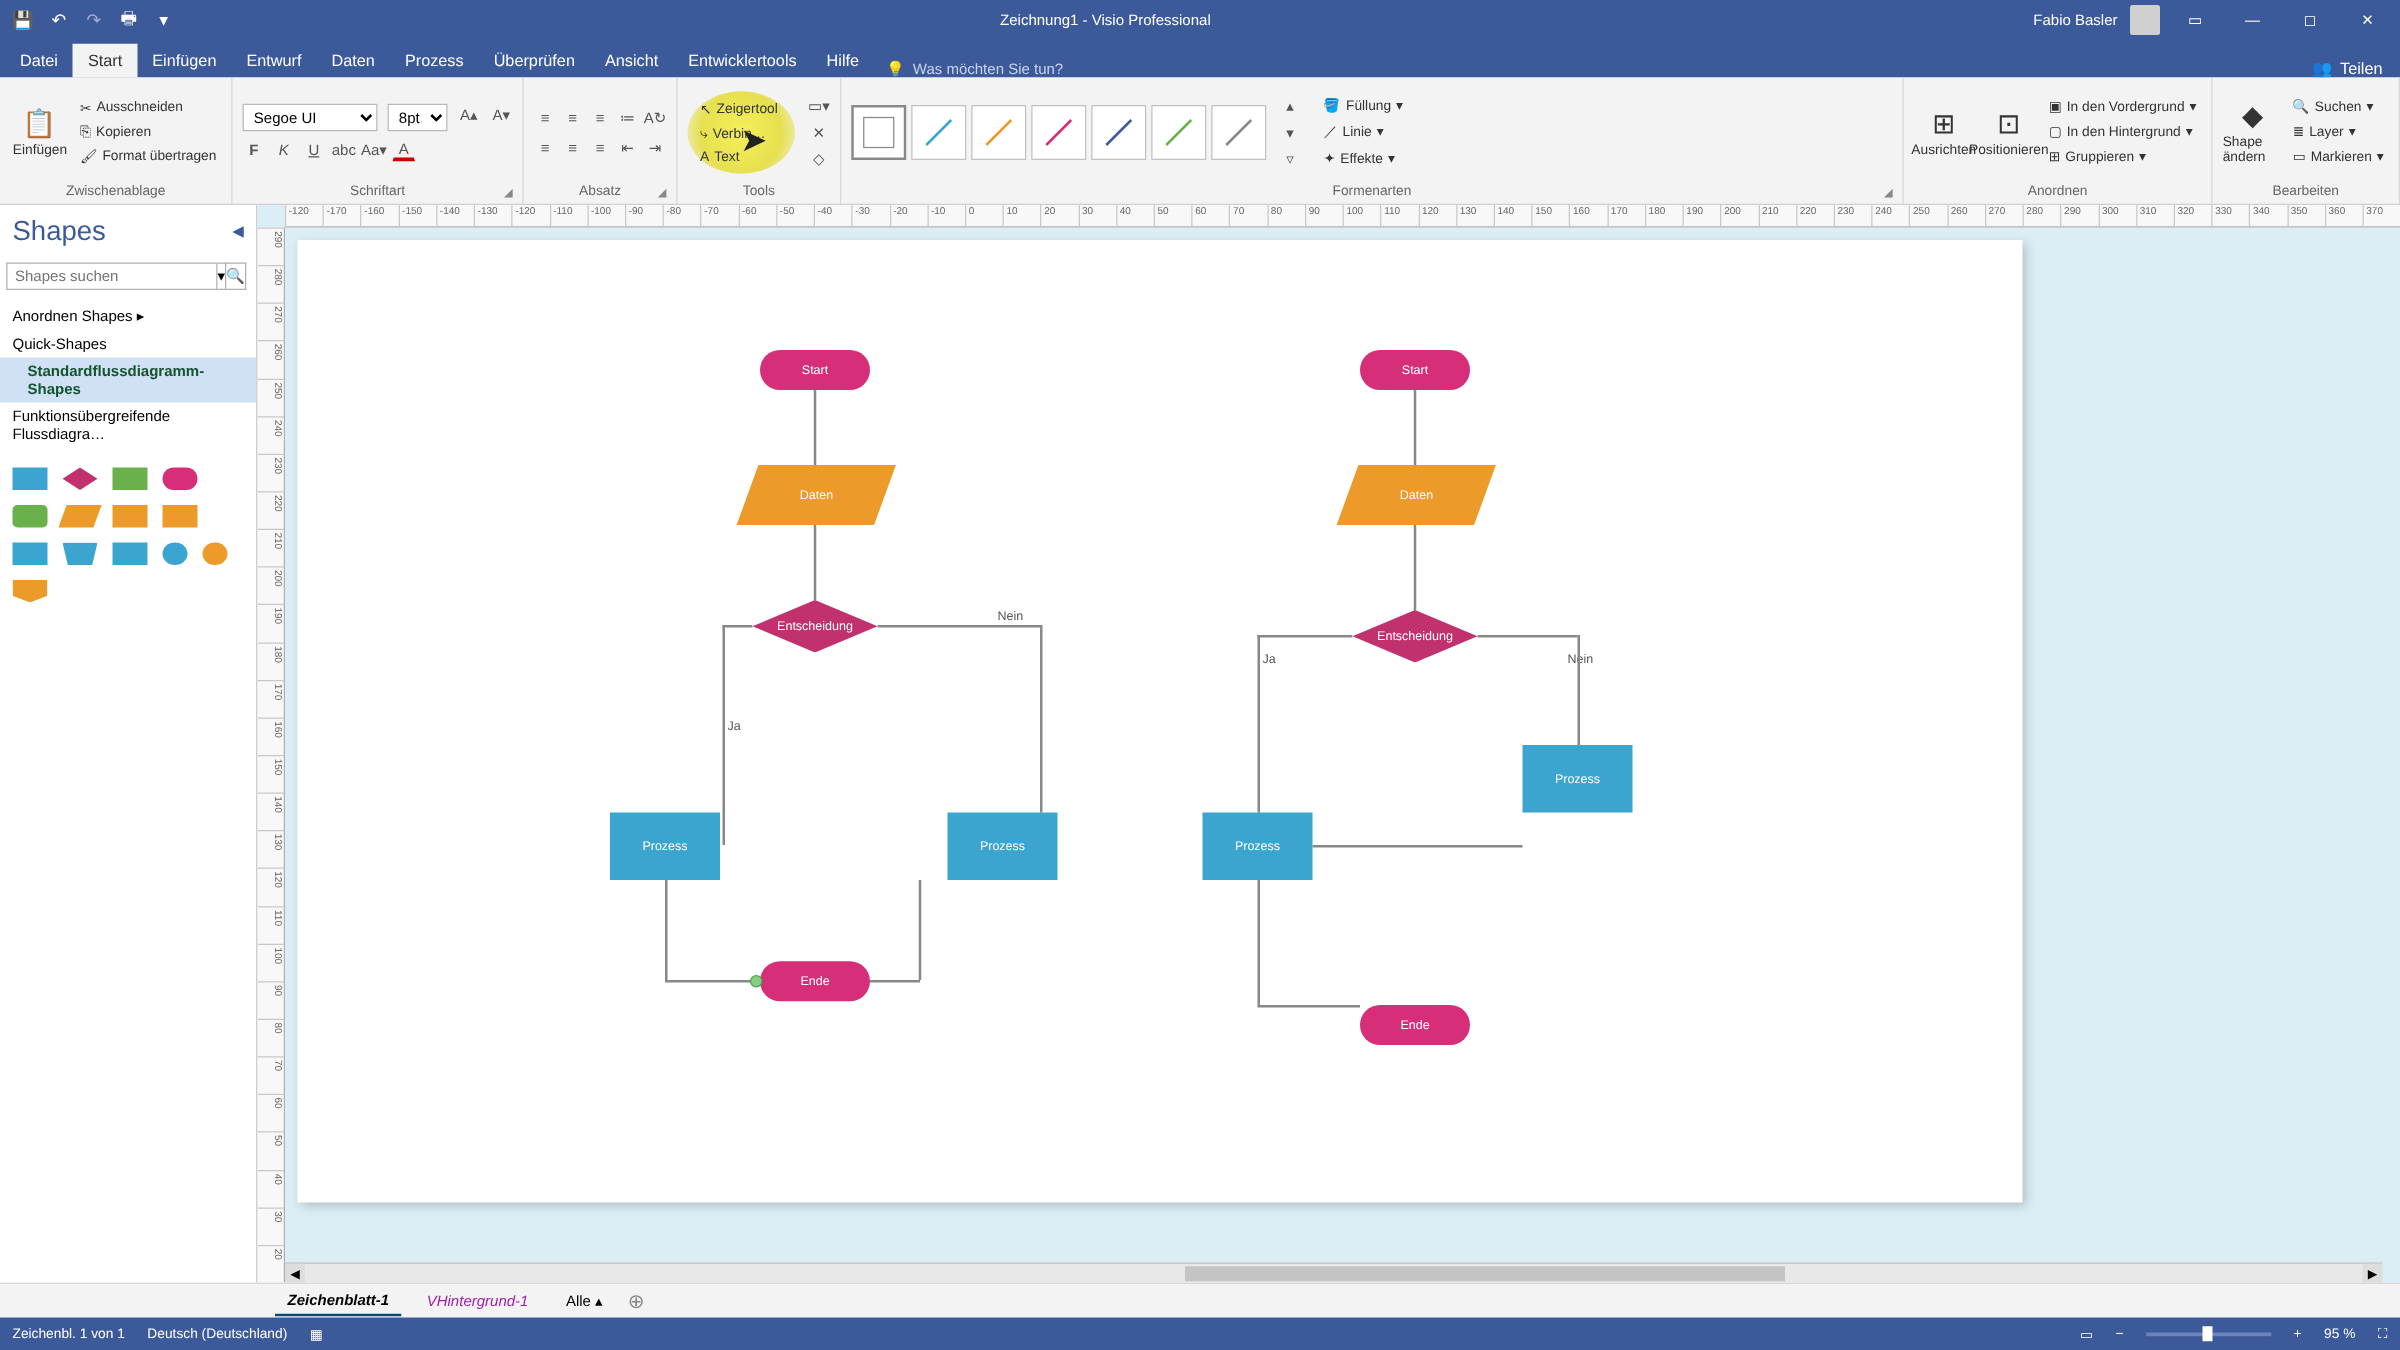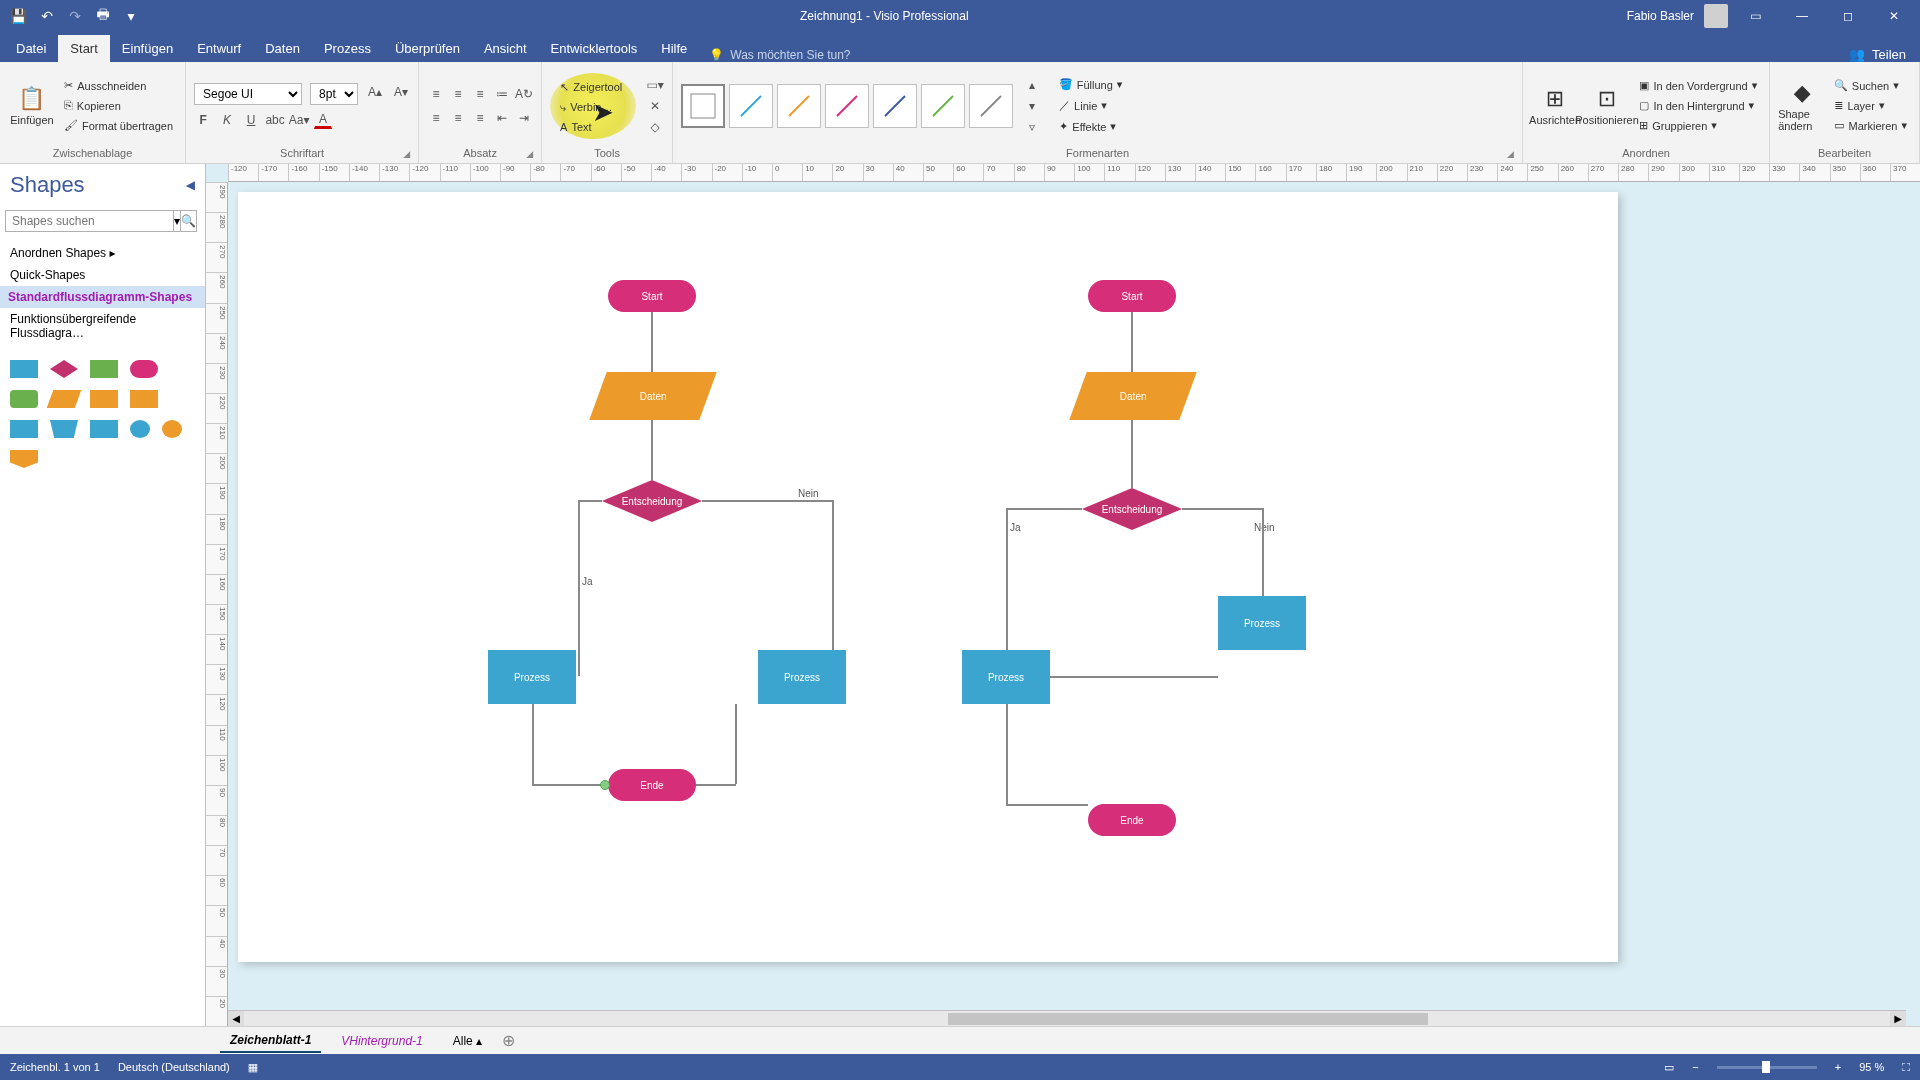--- a/index.html
+++ b/index.html
@@ -44,21 +44,21 @@
 
 
 .workspace { display: flex; height: calc(1080px - 32px - 30px - 102px - 28px - 26px); }
 .shapes-panel { width: 206px; border-right: 1px solid #c0c0c0; background: #fff; display: flex; flex-direction: column; }
 .shapes-title { font-size: 22px; color: #3c5a9a; padding: 8px 10px; display: flex; justify-content: space-between; align-items: center; }
 .shapes-search { margin: 4px 8px; display: flex; justify-content: flex-end; }
 .shapes-search input { flex: 1; border: 1px solid #b0b0b0; font-size: 12px; padding: 3px 6px; }
 .shapes-search .sbtn { width: 22px; border: 1px solid #b0b0b0; border-left: none; display: flex; align-items: center; justify-content: center; font-size: 12px; }
 .shapes-cats { font-size: 12px; padding: 6px 10px; }
 .shapes-cats div { padding: 4px 0; cursor: pointer; }
-.shapes-cats .selcat { background: #d0e0f5; font-weight: 600; color: #a21caf; margin: 0 -10px; padding: 4px 8px; }
+.shapes-cats .selcat { background: #d0e0f5; font-weight: 600; color: #14532d; margin: 0 -10px; padding: 4px 22px; }
 .shapes-grid { padding: 10px; display: flex; flex-wrap: wrap; gap: 12px; }
 .stencil { width: 28px; height: 18px; }
 
 
 .canvas-wrap { flex: 1; position: relative; background: #dceef5; overflow: hidden; }
 .ruler-h { position: absolute; top: 0; left: 22px; right: 0; height: 18px; background: #f8f8f8; border-bottom: 1px solid #b0b0b0; font-size: 8px; color: #666; display: flex; }
 .ruler-h span { width: 36px; border-left: 1px solid #c8c8c8; padding-left: 2px; }
 .ruler-v { position: absolute; top: 18px; left: 0; width: 22px; bottom: 0; background: #f8f8f8; border-right: 1px solid #b0b0b0; font-size: 8px; color: #666; display: flex; flex-direction: column; }
 .ruler-v span { height: 36px; border-top: 1px solid #c8c8c8; writing-mode: vertical-rl; padding-top: 2px; }
 .page { position: absolute; top: 28px; left: 32px; width: 1380px; height: 770px; background: #fff; box-shadow: 3px 3px 8px rgba(0,0,0,.2); }

